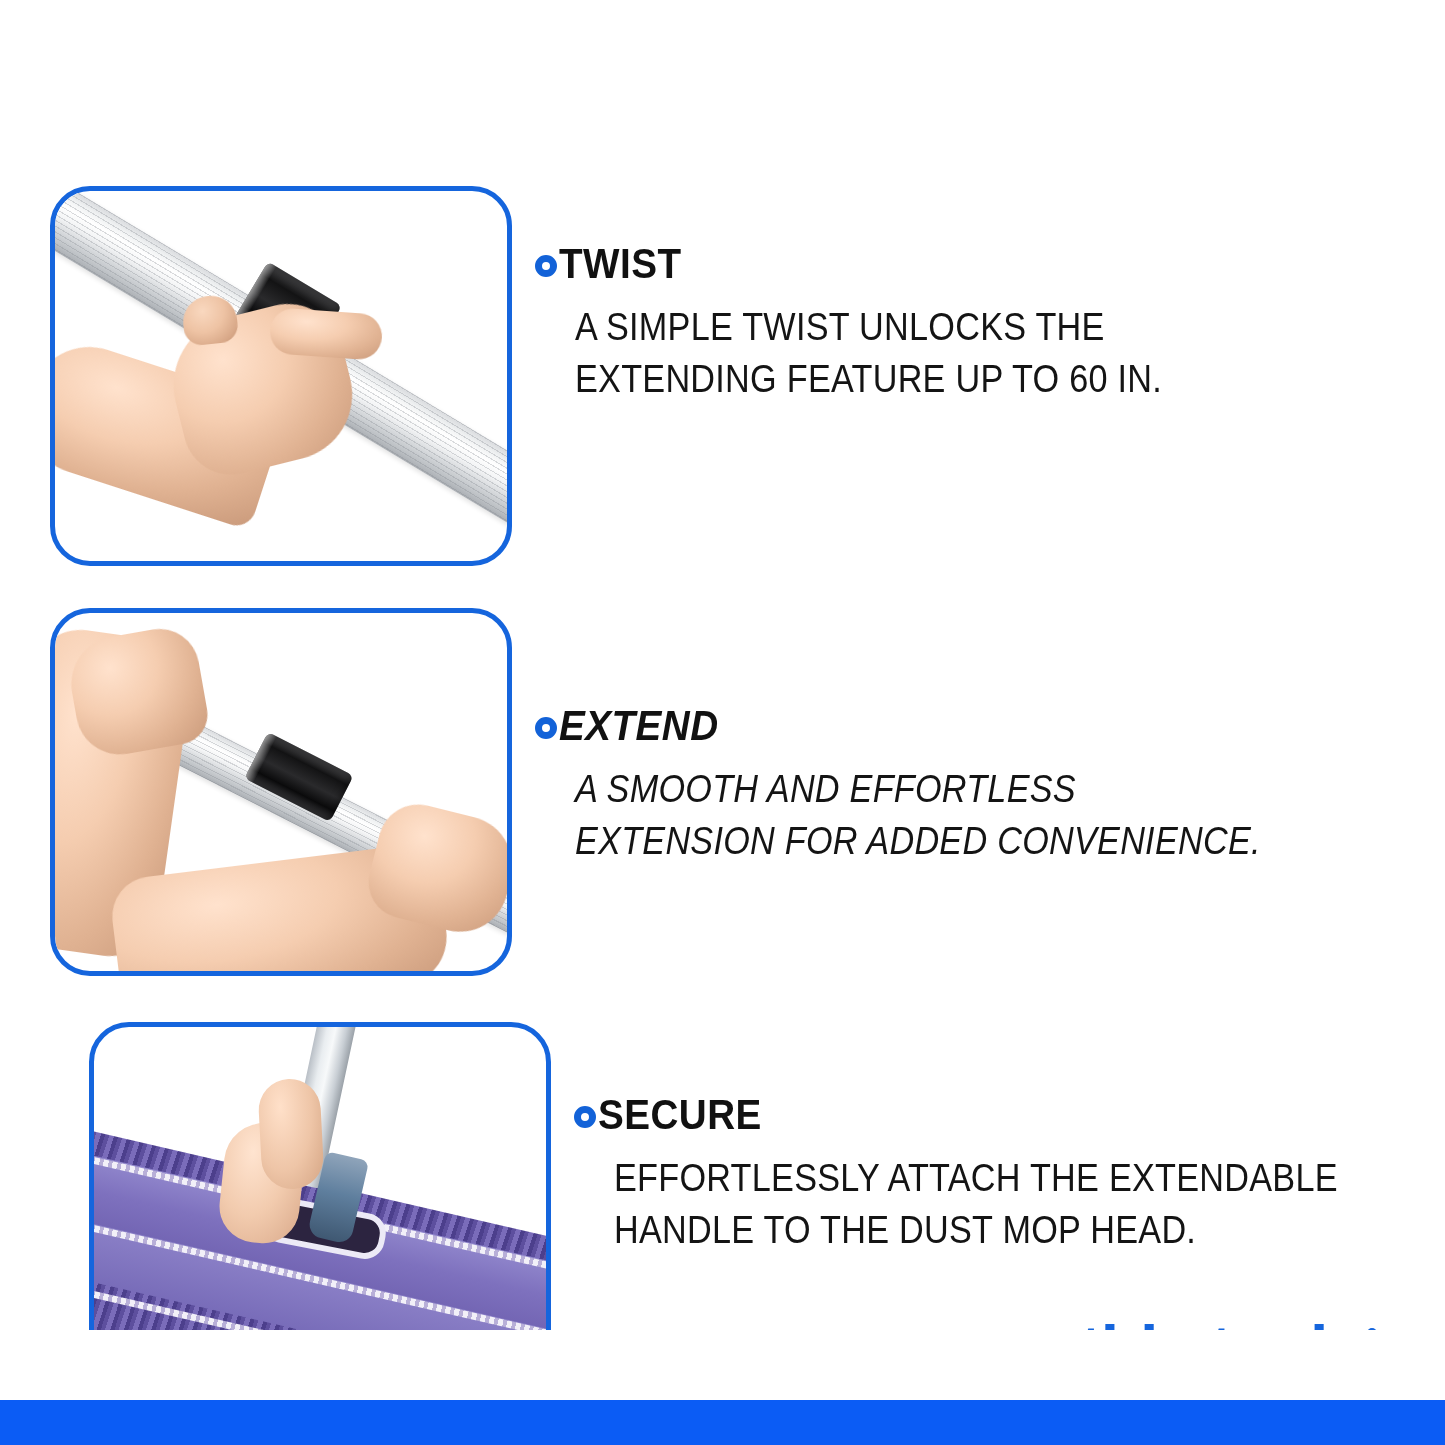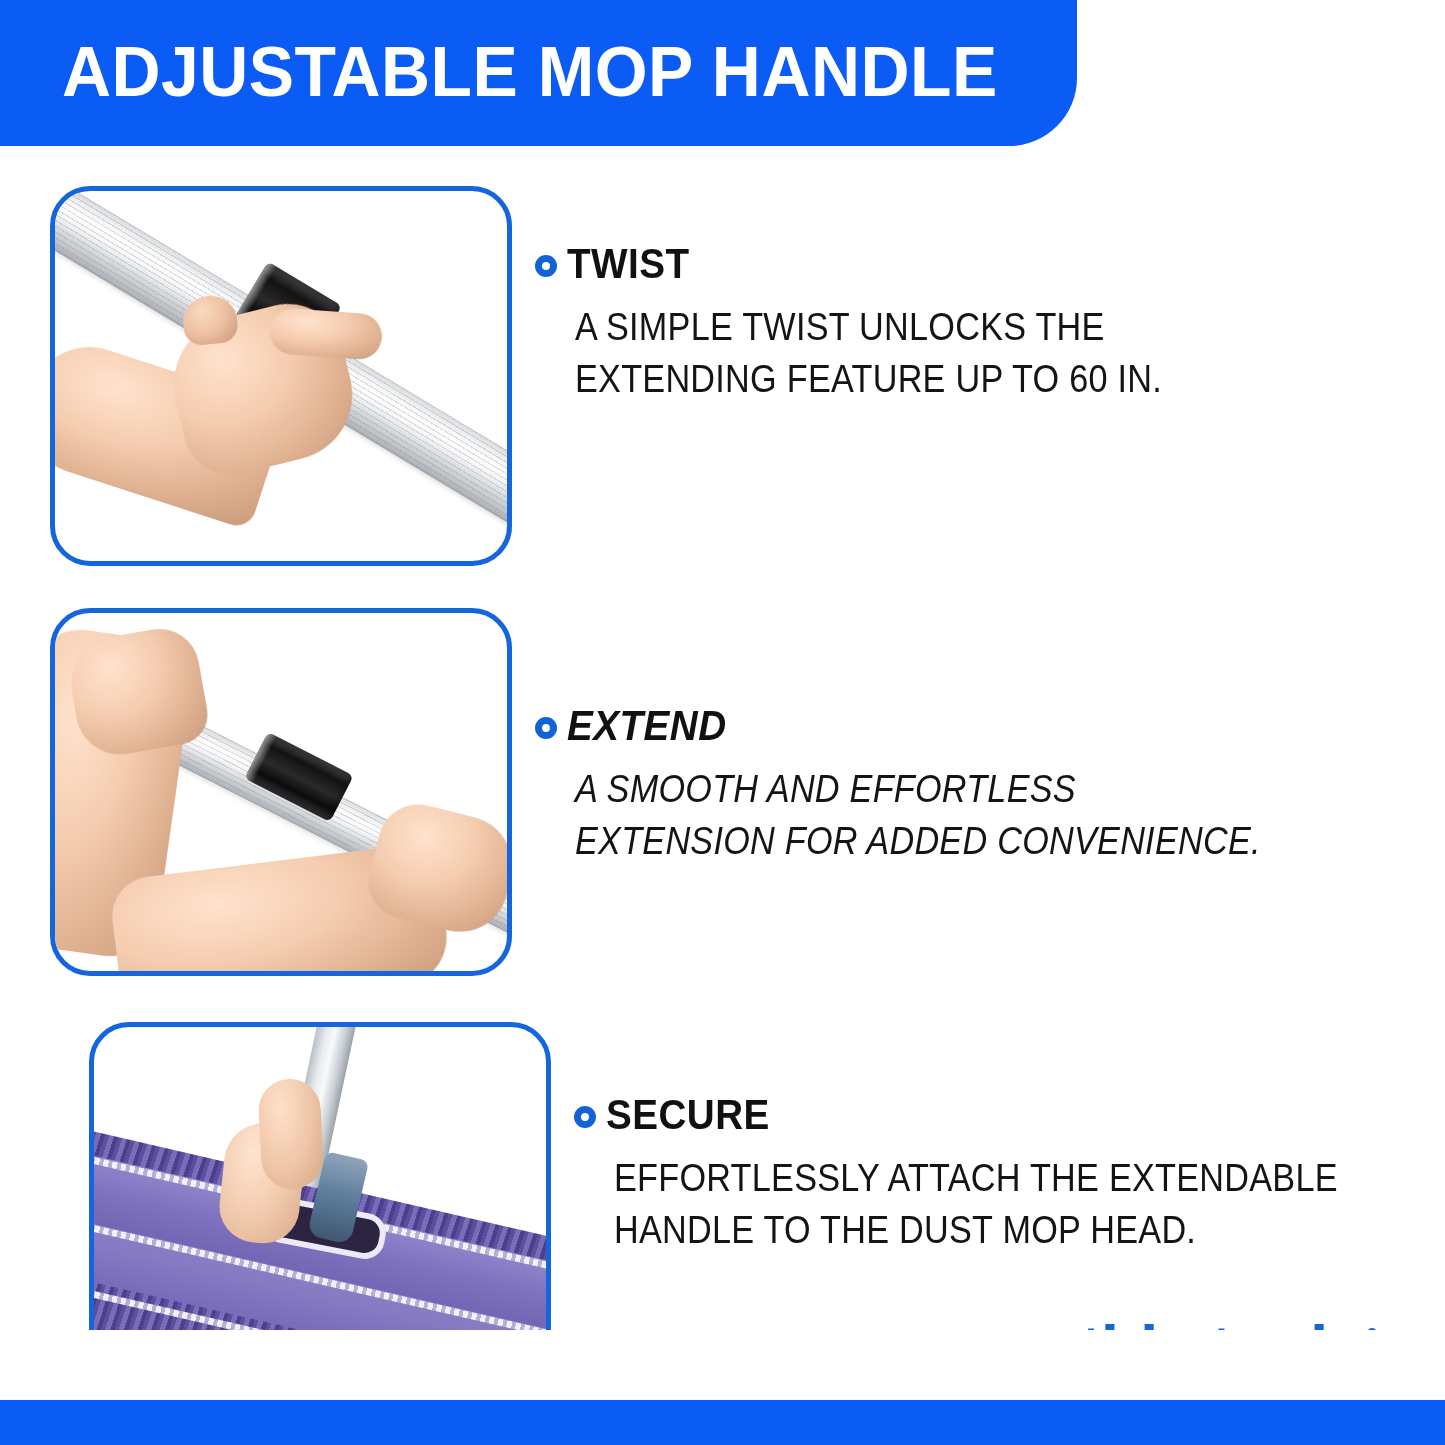--- a/index.html
+++ b/index.html
@@ -85,21 +85,21 @@
   
   .textcol {
     position: relative;
     margin-left: 23px;
     flex: 1;
     padding-top: 0px;
   }
   .head-line {
     display: flex;
     align-items: center;
-    gap: 10px;
+    gap: 2px;
   }
   .bullet {
     width: 22px; height: 22px;
     border: 7px solid #1262D8;
     border-radius: 50%;
     box-sizing: border-box;
     flex: none;
     margin-top: 4px;
   }
   .head-text {
@@ -360,23 +360,20 @@
     border-radius: 32px;
     background: radial-gradient(ellipse at 35% 25%, #ffe0c9 0%, #eec5a7 55%, #d3a382 100%);
     transform: rotate(-3deg);
   }
 </style>
 </head>
 <body>
 
 <div id="page">
 
-  <div class="header">
-    <div class="header-title">ADJUSTABLE MOP HANDLE</div>
-  </div>
 
   <div class="row" id="row-1">
 
     <div class="photo" id="p1">
       <div class="ph-inner">
         <div class="pole pole-main"></div>
         <div class="collar collar-main"></div>
         <div class="skin forearm soft"></div>
         <div class="skin palm soft"></div>
         <div class="skin-d finger soft"></div>

